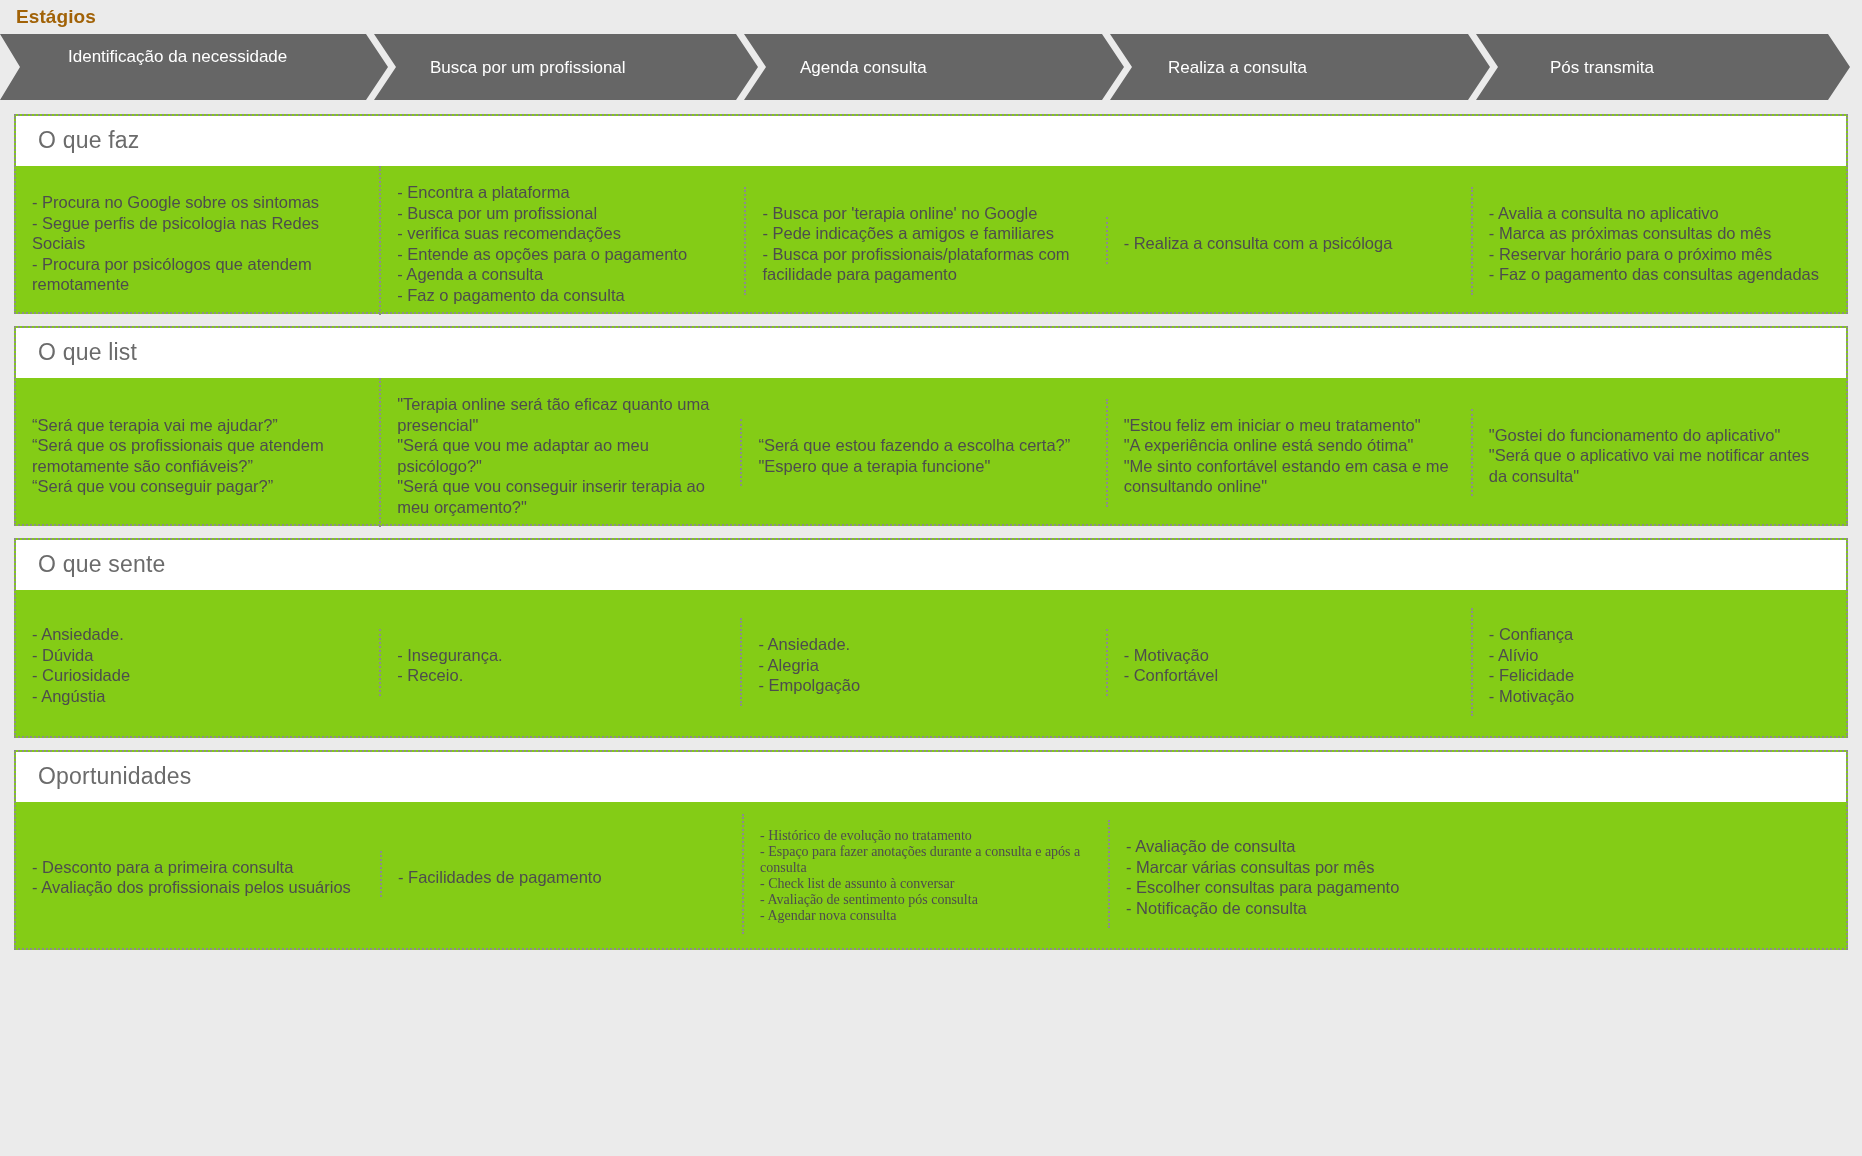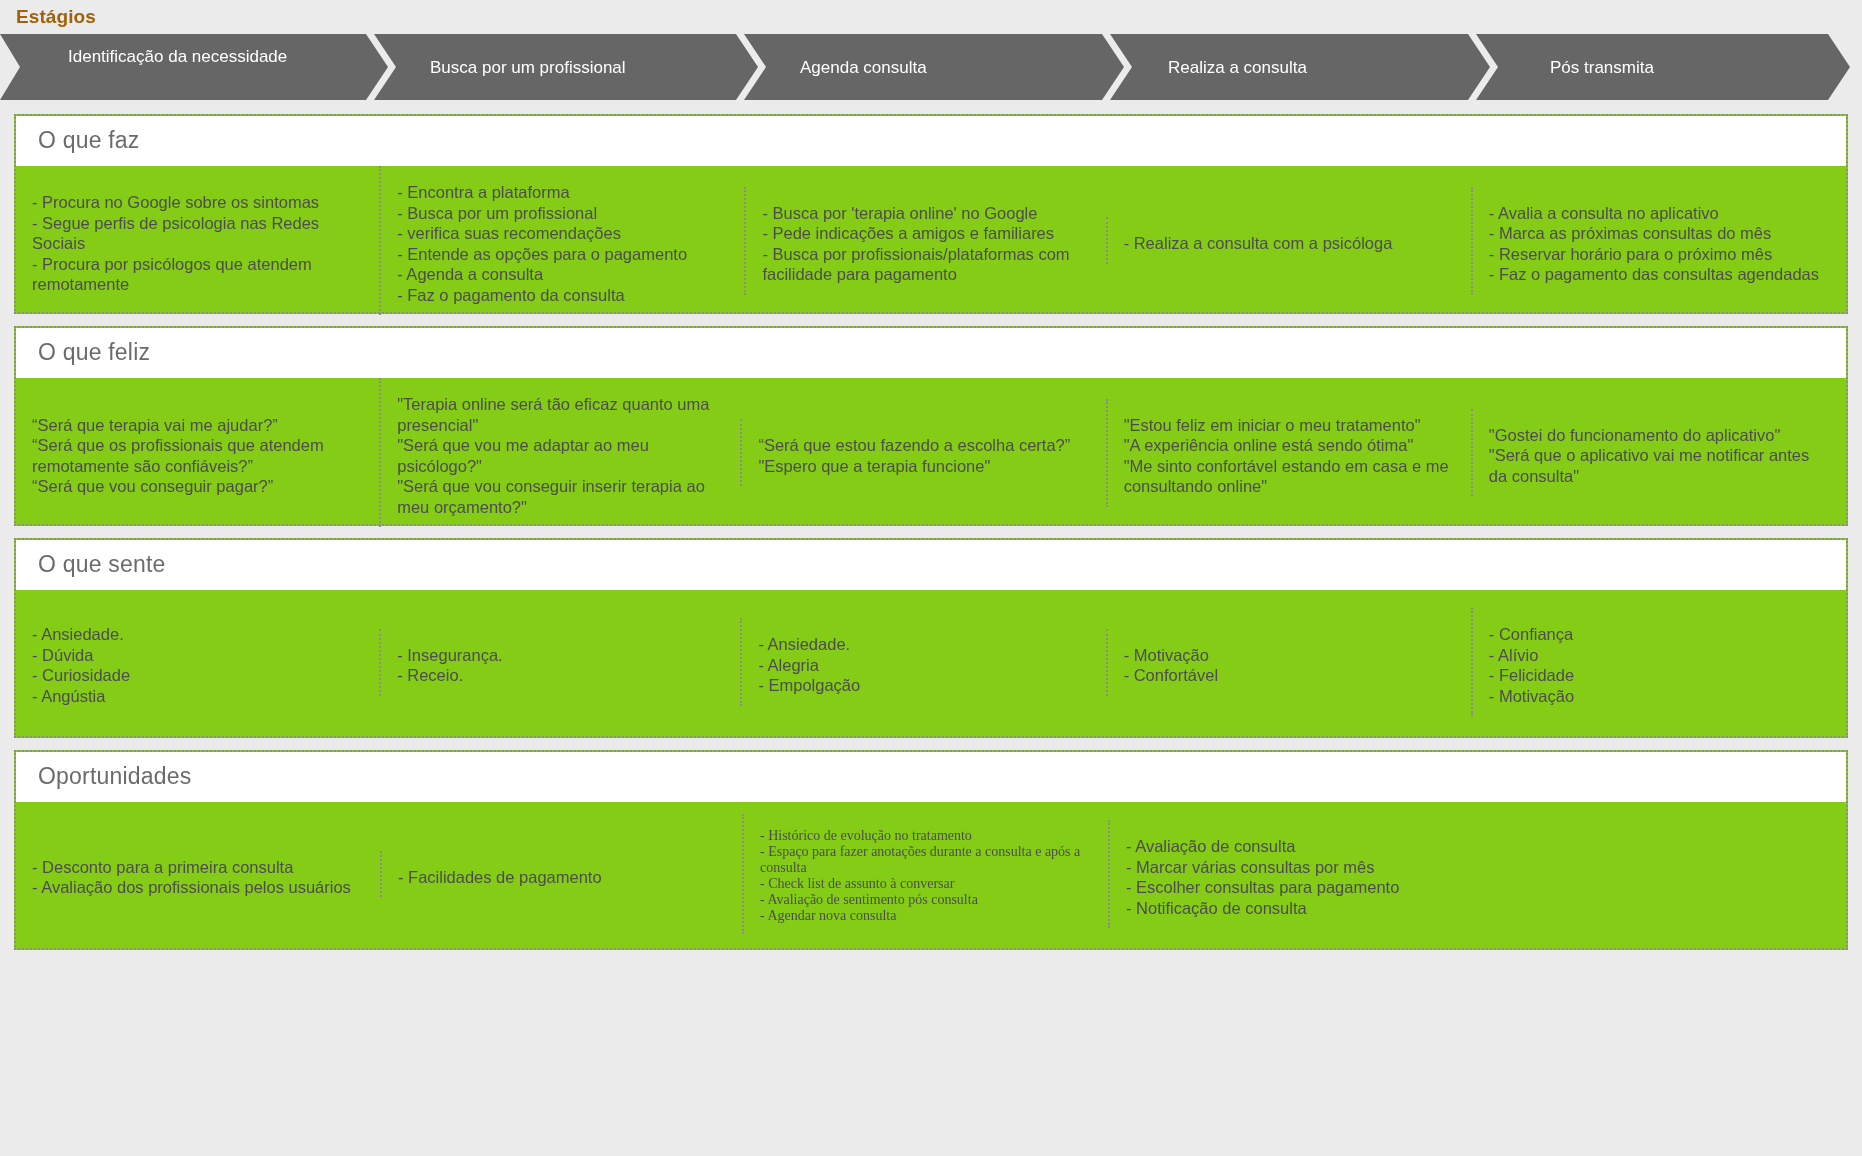--- a/index.html
+++ b/index.html
@@ -152,21 +152,21 @@
 - Busca por profissionais/plataformas com facilidade para pagamento</div>
       <div class="cell c4">- Realiza a consulta com a psicóloga</div>
       <div class="cell c5">- Avalia a consulta no aplicativo
 - Marca as próximas consultas do mês
 - Reservar horário para o próximo mês
 - Faz o pagamento das consultas agendadas</div>
     </div>
   </div>
 
   <div class="row" id="row-pensa">
-    <div class="row-title">O que feliz</div>
+    <div class="row-title">O que list</div>
     <div class="row-cols">
       <div class="cell c1 first">“Será que terapia vai me ajudar?”
 “Será que os profissionais que atendem remotamente são confiáveis?”
 “Será que vou conseguir pagar?”</div>
       <div class="cell c2">"Terapia online será tão eficaz quanto uma presencial"
 "Será que vou me adaptar ao meu psicólogo?"
 "Será que vou conseguir inserir terapia ao meu orçamento?"</div>
       <div class="cell c3">“Será que estou fazendo a escolha certa?”
 "Espero que a terapia funcione"</div>
       <div class="cell c4">"Estou feliz em iniciar o meu tratamento"

